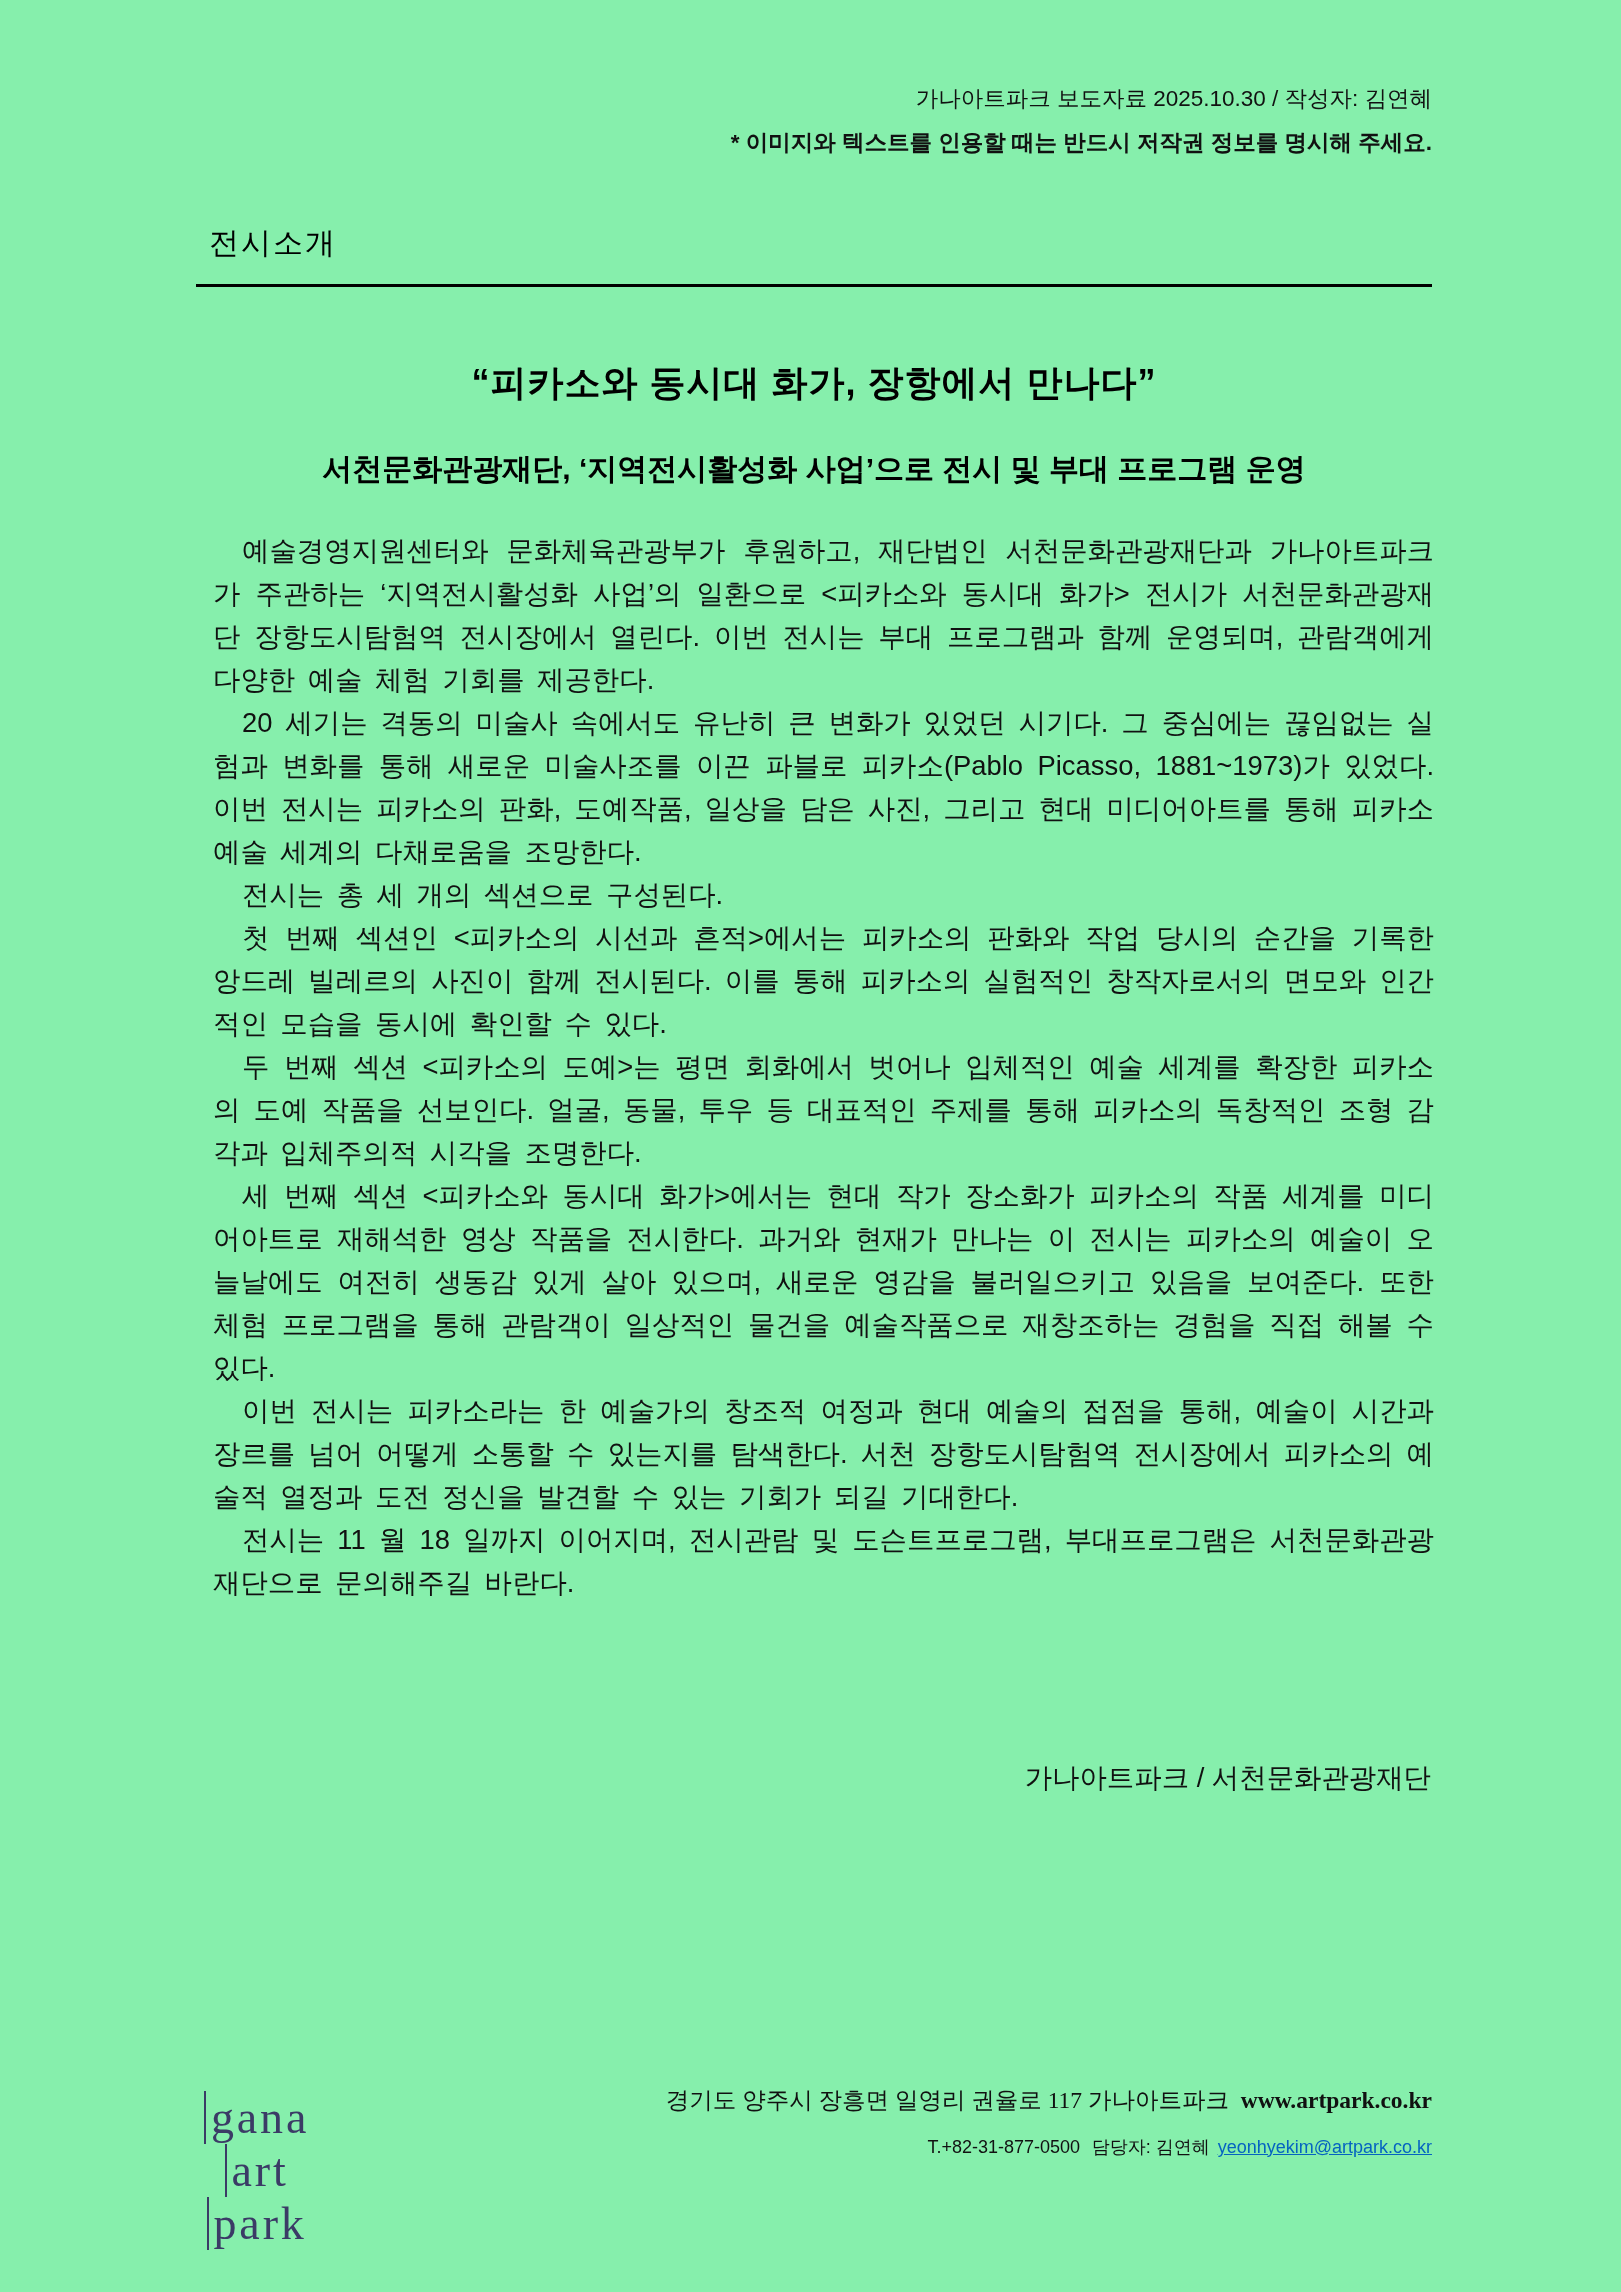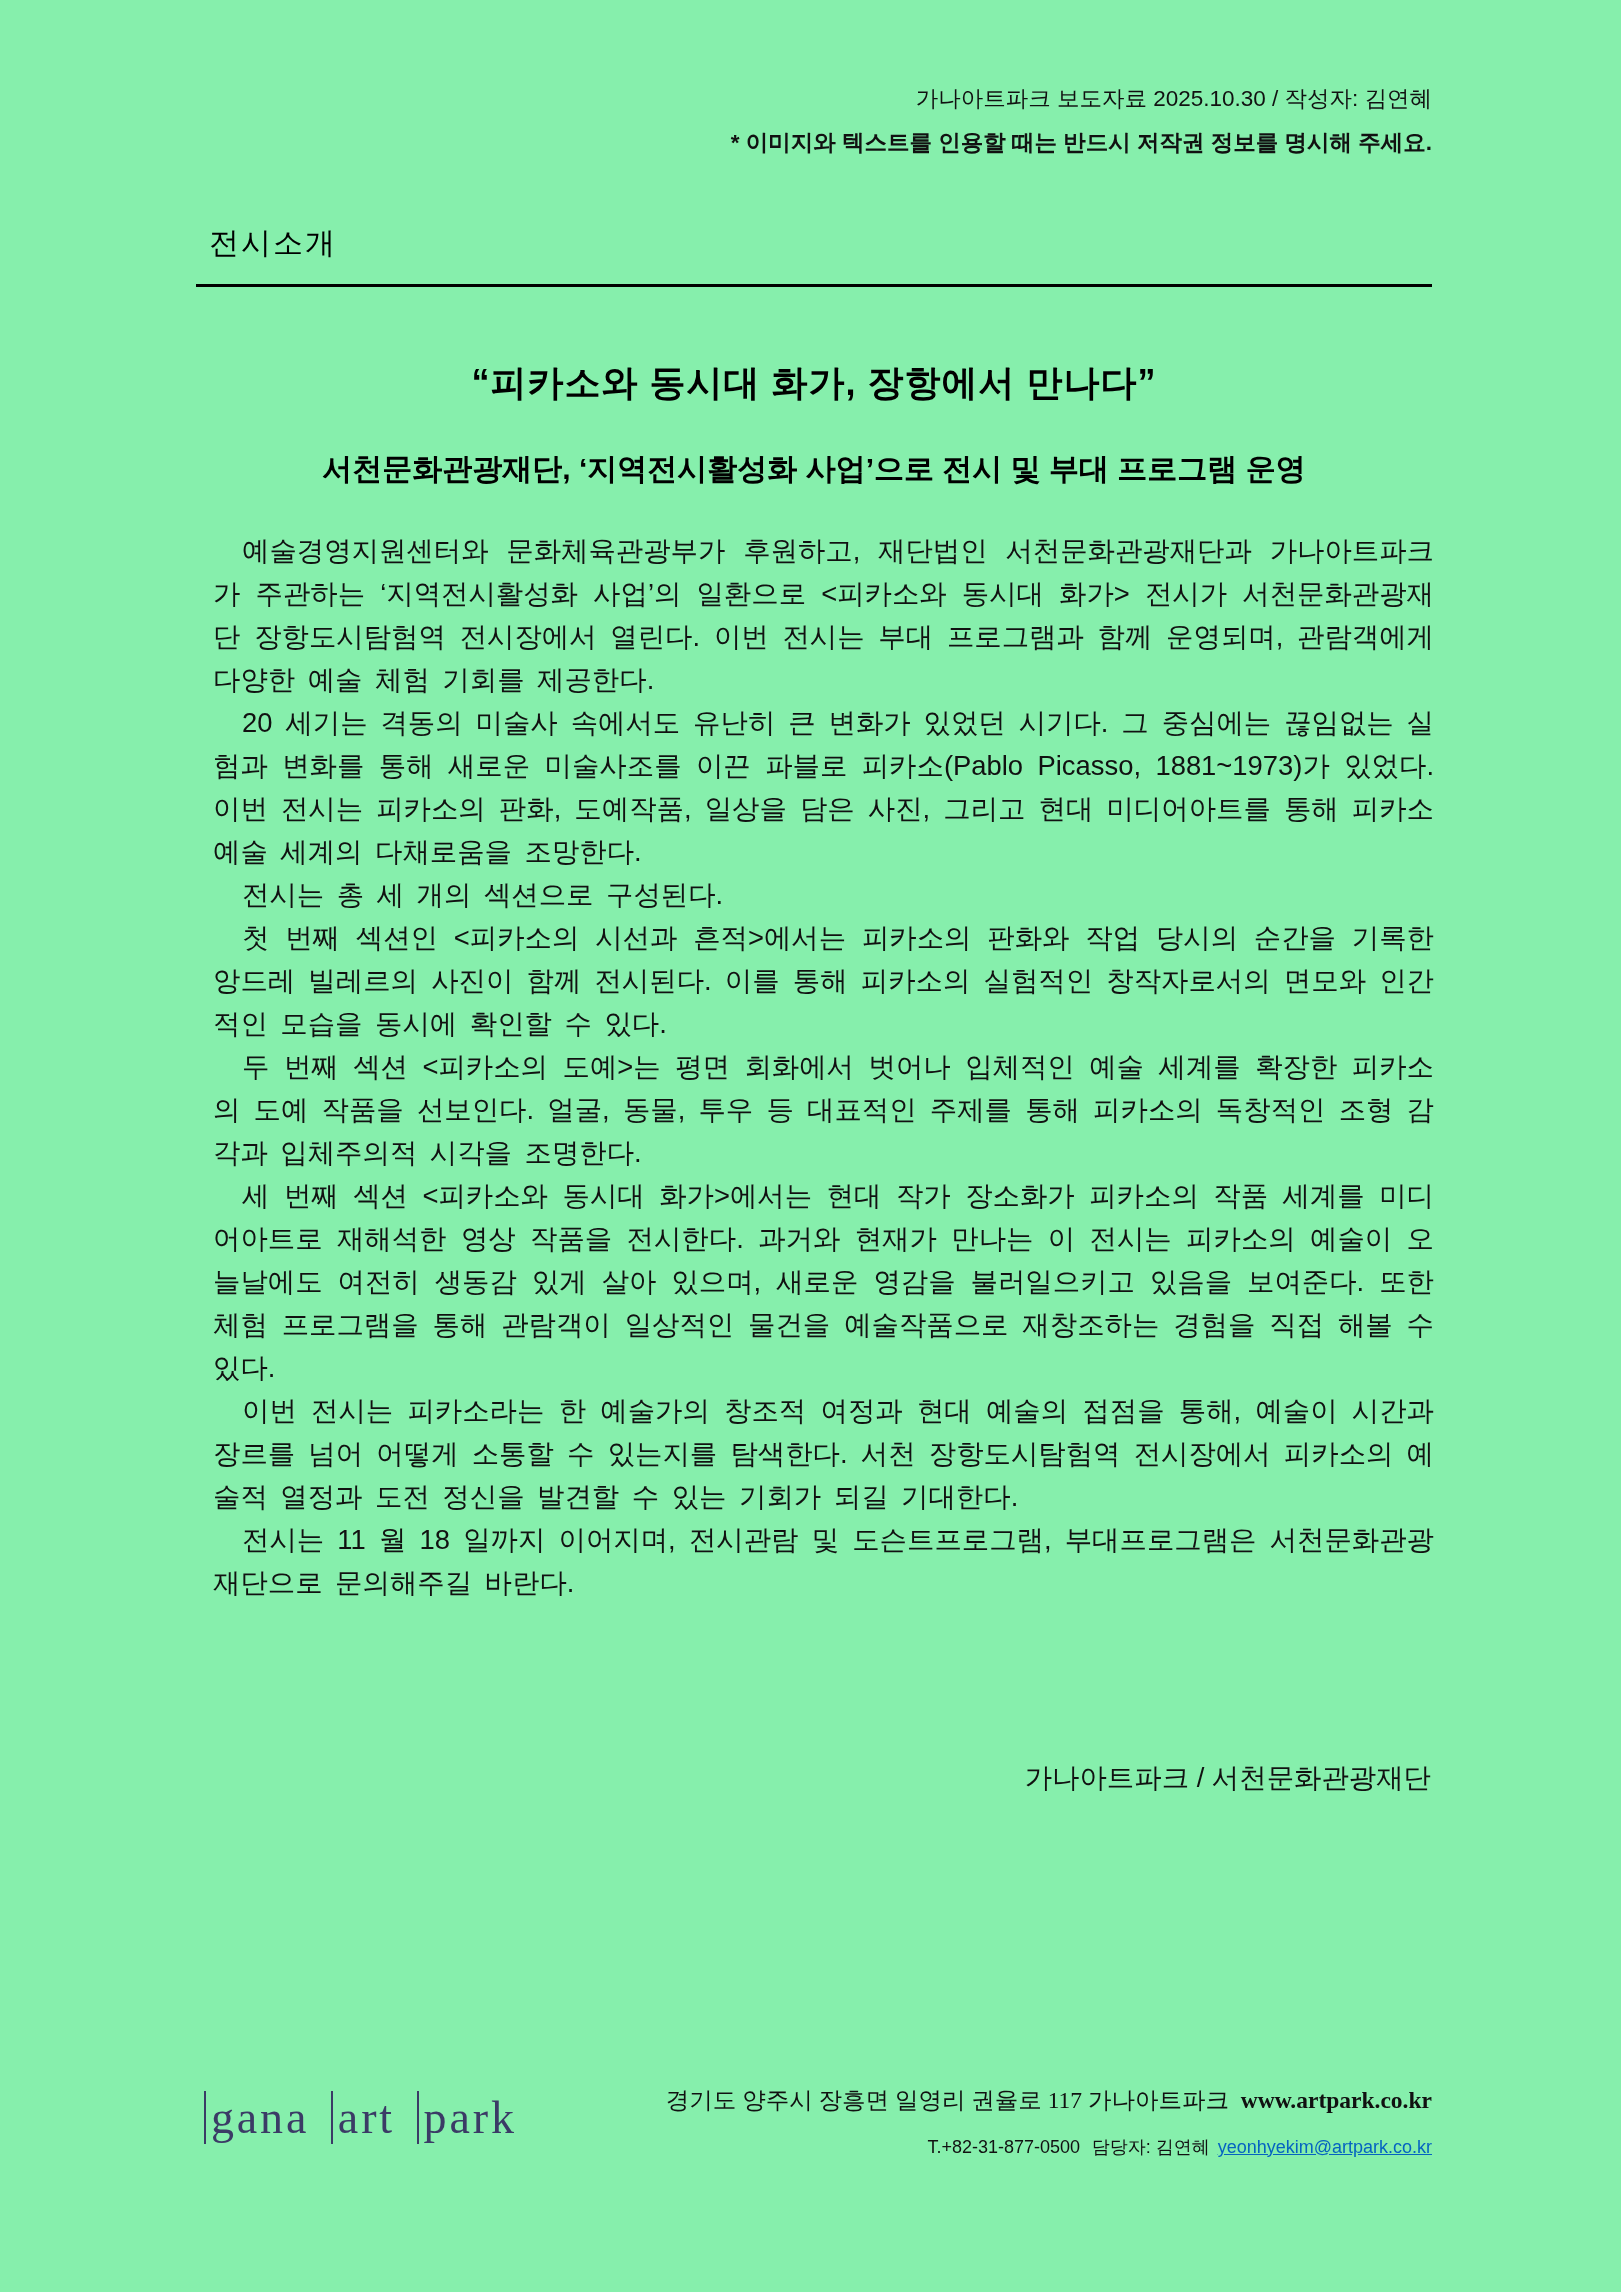--- a/index.html
+++ b/index.html
@@ -106,22 +106,23 @@
     font-size: 27.4px;
     color: #111111;
   }
 
   
   .footer-logo {
     position: absolute;
     left: 204px;
     top: 2091px;
     display: flex;
-    align-items: flex-start;
+    align-items: center;
     height: 63px;
+    flex-direction: column;
   }
   .logo-seg {
     border-left: 2px solid #3b3b66;
     padding-left: 4.9px;
     padding-right: 21.6px;
     display: flex;
     align-items: center;
     font-family: "Liberation Serif", serif;
     font-size: 46px;
     letter-spacing: 2.9px;

